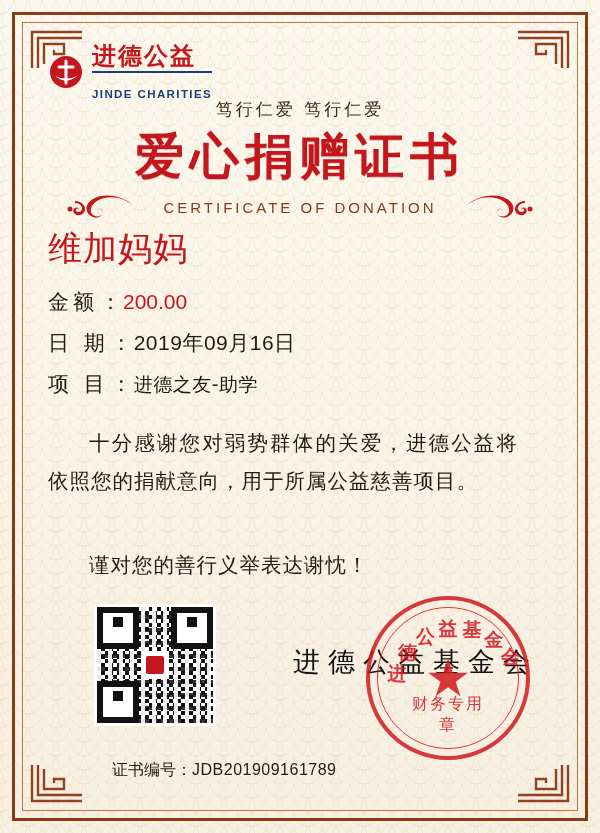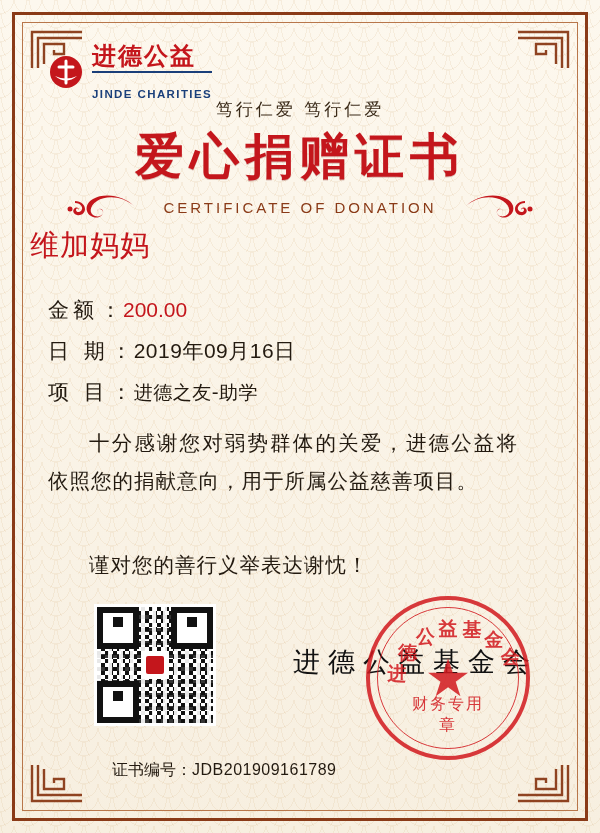--- a/index.html
+++ b/index.html
@@ -134,31 +134,31 @@
     font-family: "Liberation Sans", sans-serif;
     white-space: nowrap;
   }
   .flourish { color: #c4161c; width: 70px; height: 30px; }
   .flourish svg { display: block; width: 100%; height: 100%; }
   .flourish.right { transform: scaleX(-1); }
 
   
   .recipient {
     position: absolute;
-    left: 4px;
+    left: 22px;
     top: 200px;
-    font-size: 29px;
+    font-size: 34px;
     color: #c4161c;
     font-family: Liberation Serif, serif;
     letter-spacing: 1px;
   }
   .fields {
     position: absolute;
     left: 22px;
-    top: 270px;
+    top: 262px;
     width: 480px;
     text-align: center;
   }
   .field {
     display: flex;
     align-items: baseline;
     margin-bottom: 13px;
     font-size: 21px;
     color: #231a10;
     font-family: "DejaVu Sans", sans-serif;

